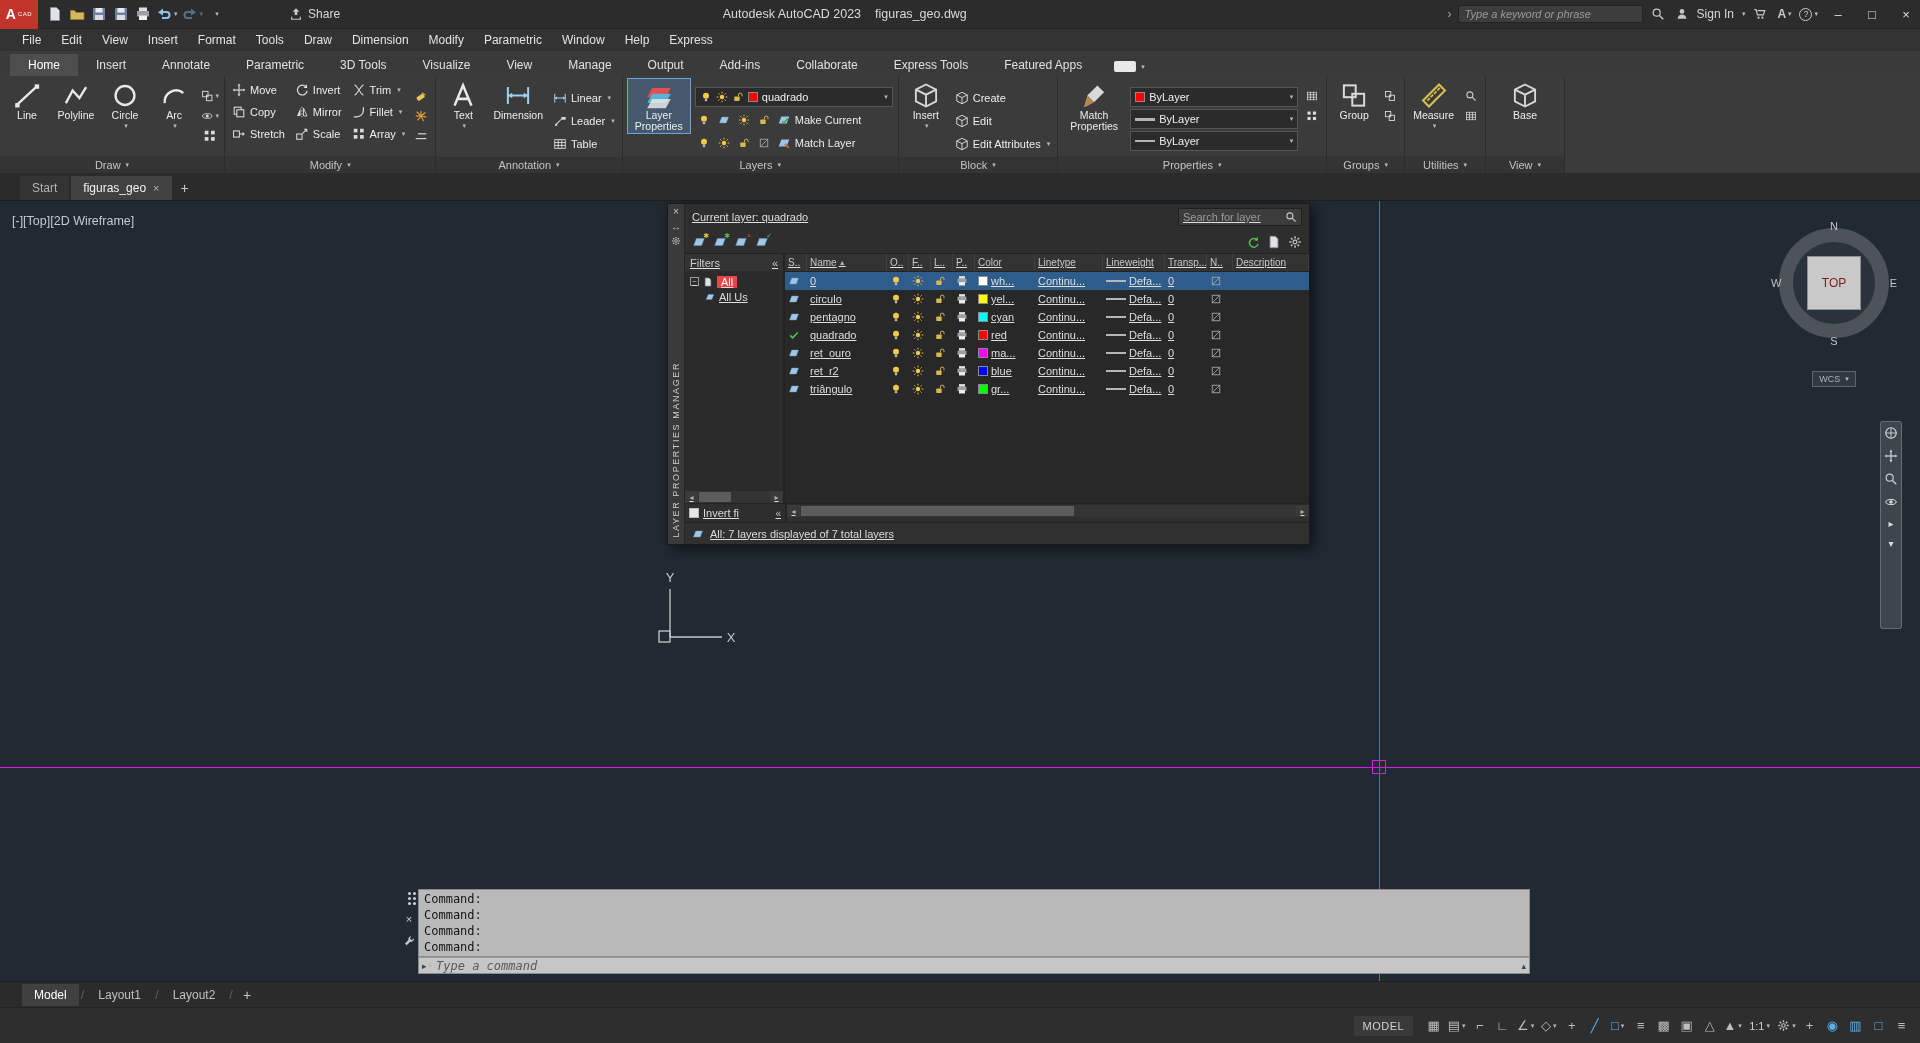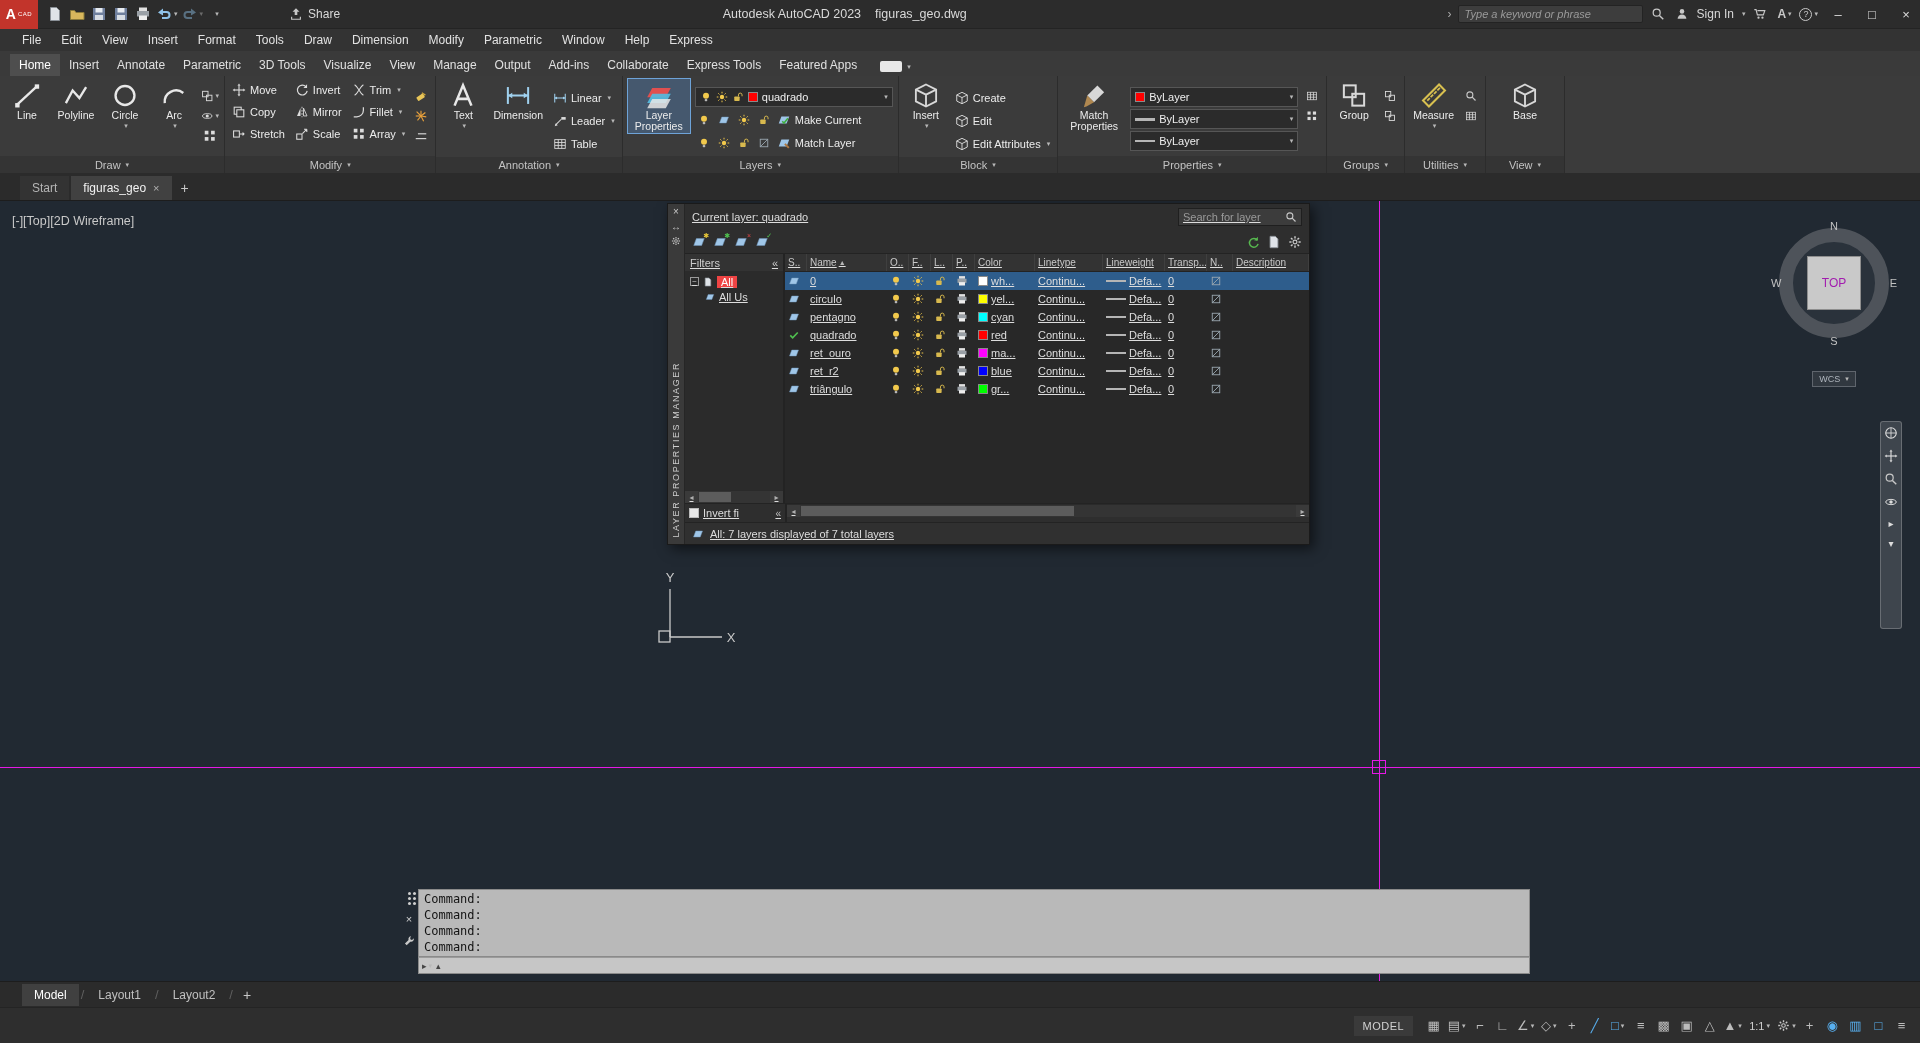--- a/index.html
+++ b/index.html
@@ -25,21 +25,21 @@
 .tb-search::placeholder{color:#9a9a9a;font-style:italic;}
 .signin{color:#d8d8d8;font-size:12px;}
 .bigA{font-size:12px;color:#c8c8c8;font-weight:bold;}
 .circ{width:13px;height:13px;border:1px solid #c8c8c8;border-radius:50%;font-size:9px;color:#c8c8c8;display:inline-flex;align-items:center;justify-content:center;}
 .winbtn{width:28px;height:29px;display:inline-flex;align-items:center;justify-content:center;color:#ddd;font-size:13px;}
 
 .menubar{height:22px;flex:0 0 22px;background:#333;display:flex;align-items:center;padding-left:12px;}
 .menubar span{padding:0 10px;color:#e2e2e2;font-size:12px;}
 
 .rtabs{height:25px;flex:0 0 25px;background:#3a3a3a;display:flex;align-items:flex-end;padding-left:10px;}
-.rtab{padding:4px 9px;color:#e0e0e0;font-size:12px;}
+.rtab{padding:4px 18px;color:#e0e0e0;font-size:12px;}
 .rtab.active{background:#4e4e4e;color:#fff;}
 .rib-toggle{margin-left:14px;display:flex;align-items:center;gap:3px;padding-bottom:4px;}
 .rib-toggle b{width:22px;height:11px;background:#e8e8e8;border-radius:2px;display:inline-block;}
 
 .ribbon{height:97px;flex:0 0 97px;background:#3b3b3b;display:flex;align-items:stretch;}
 .panel{display:flex;flex-direction:column;border-right:1px solid #2c2c2c;}
 .pbody{flex:1;display:flex;align-items:flex-start;padding:3px 5px;gap:5px;}
 .plabel{height:17px;display:flex;align-items:center;justify-content:center;gap:3px;font-size:11px;color:#c3c3c3;background:#343434;}
 .bigb{min-width:44px;display:flex;flex-direction:column;align-items:center;gap:1px;padding:3px 3px 0;font-size:10.5px;color:#ececec;text-align:center;line-height:1.08;}
 .bigb .bic{width:30px;height:27px;}
@@ -65,21 +65,21 @@
 
 .canvas{position:relative;flex:1;background:#212932;overflow:hidden;}
 .vp-label{position:absolute;left:12px;top:13px;font-size:12.5px;color:#c9c9c9;z-index:10;}
 .ch-v{position:absolute;top:0;width:1px;height:100%;z-index:5;}
 .ch-h{position:absolute;left:0;height:1px;width:100%;z-index:5;}
 .pickbox{position:absolute;width:14px;height:14px;border:1px solid #e519e5;z-index:6;}
 .ucs{position:absolute;left:628px;top:368px;z-index:4;}
 
 .viewcube{position:absolute;left:1768px;top:16px;width:132px;height:132px;z-index:8;}
 .vc-ring{position:absolute;inset:11px;border:14px solid #4e535a;border-radius:50%;background:rgba(72,78,86,.25);}
-.vc-top{position:absolute;left:39px;top:39px;width:54px;height:54px;background:#c9c9c9;color:#a21caf;font-size:12px;display:flex;align-items:center;justify-content:center;border:1px solid #8e8e8e;}
+.vc-top{position:absolute;left:39px;top:39px;width:54px;height:54px;background:#c9c9c9;color:#7f1d1d;font-size:12px;display:flex;align-items:center;justify-content:center;border:1px solid #8e8e8e;}
 .vc-l{position:absolute;color:#c2c2c2;font-size:11px;z-index:2;}
 .vc-n{top:3px;left:50%;transform:translateX(-50%);}
 .vc-s{bottom:2px;left:50%;transform:translateX(-50%);}
 .vc-w{left:3px;top:50%;transform:translateY(-50%);}
 .vc-e{right:3px;top:50%;transform:translateY(-50%);}
 .wcs{position:absolute;left:1812px;top:170px;width:44px;height:16px;border:1px solid #5f656d;background:rgba(60,66,74,.6);color:#aeb4bc;font-size:9px;display:flex;align-items:center;justify-content:center;gap:3px;z-index:8;}
 
 .navbar{position:absolute;left:1880px;top:220px;width:22px;height:208px;background:rgba(145,150,156,.26);border:1px solid rgba(185,185,185,.35);border-radius:3px;display:flex;flex-direction:column;align-items:center;padding-top:4px;gap:9px;z-index:8;}
 .nb{display:flex;align-items:center;justify-content:center;color:#dcdcdc;font-size:10px;}
 
@@ -1470,20 +1470,21 @@
       </div>
       <div class="cmd-main">
         <div class="cmd-hist">
           <div>Command:</div>
           <div>Command:</div>
           <div>Command:</div>
           <div>Command:</div>
         </div>
         <div class="cmd-input">
           <span class="ci-ic">▸<i class="dd">▾</i></span>
+          <input placeholder="Type a command" style="">
           <span class="ci-up">▴</span>
         </div>
       </div>
     </div>
 
   </div>
 
   <div class="layouttabs">
     <span class="ltab active">Model</span>
     <span class="lsep">/</span>

